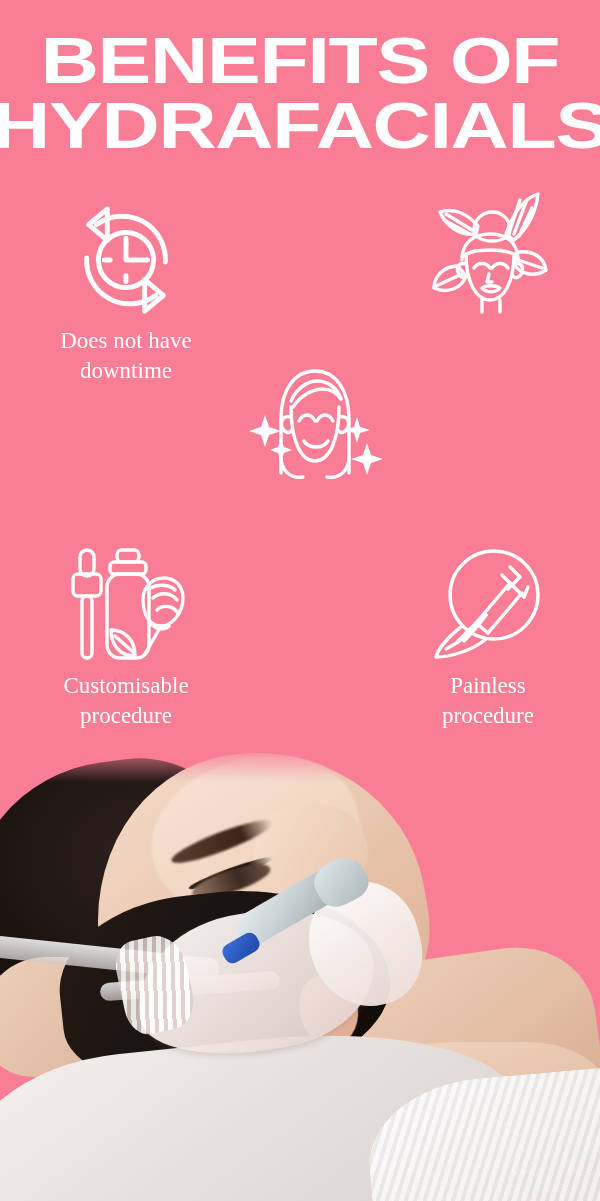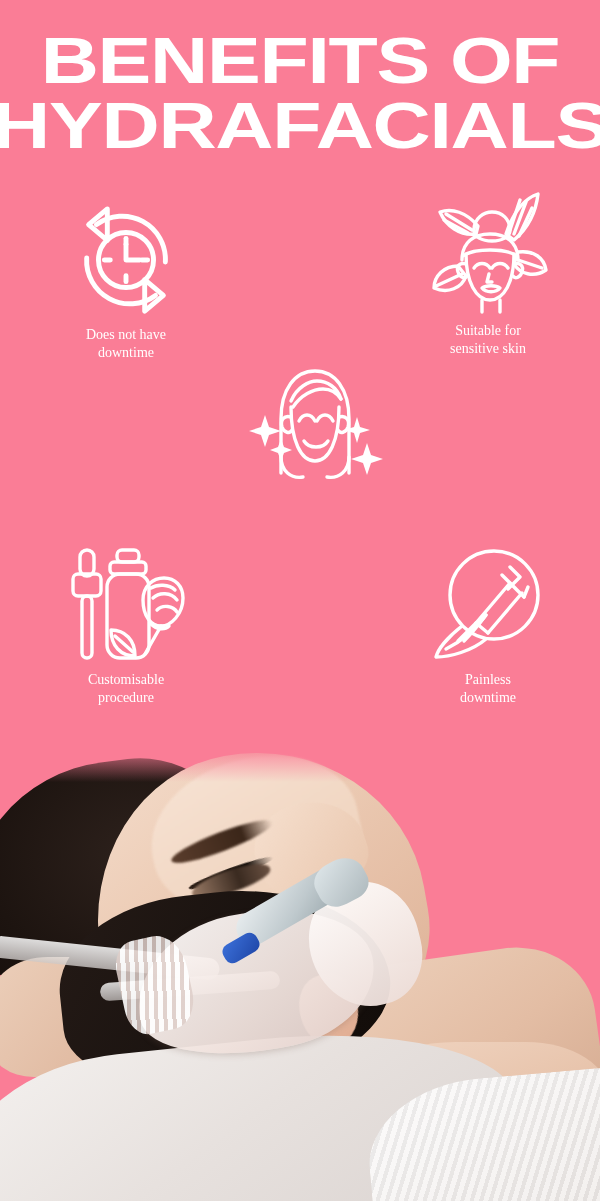--- a/index.html
+++ b/index.html
@@ -57,21 +57,21 @@
   }
   .benefit .icon-wrap {
     display: flex;
     align-items: center;
     justify-content: center;
     height: 120px;
   }
   .benefit .label {
     color: #ffffff;
     font-family: "Liberation Serif", serif;
-    font-size: 14px;
+    font-size: 23px;
     line-height: 1.32;
     margin-top: 6px;
     white-space: pre-line;
   }
   .ic-stroke {
     fill: none;
     stroke: #ffffff;
     stroke-width: 5;
     stroke-linecap: round;
     stroke-linejoin: round;
@@ -377,22 +377,20 @@
         <path class="ic-thin" d="M52 78 C56 72 64 72 68 78"></path>
         <path class="ic-thin" d="M70 78 C74 72 82 72 86 78"></path>
 
         <path class="ic-thin" d="M67 84 L65 92 L70 92"></path>
 
         <path class="ic-thin" d="M60 98 C64 95 74 95 78 98 C74 103 64 103 60 98 Z"></path>
 
         <path class="ic-thin" d="M60 110 L60 122 M78 110 L78 122"></path>
       </svg>
     </div>
-    <div class="label">Suitable for
-sensitive skin</div>
   </div>
 
   <div class="benefit" id="benefit-refreshed">
     <div class="icon-wrap">
       <svg width="136" height="130" viewBox="0 0 136 130" aria-hidden="true">
 
         <path class="ic-thin" d="M34 116 L34 62 C34 32 48 14 68 14 C88 14 102 32 102 62 L102 116"></path>
 
         <path class="ic-thin" d="M34 100 C34 114 44 122 56 120"></path>
         <path class="ic-thin" d="M102 100 C102 114 92 122 80 120"></path>
@@ -467,21 +465,21 @@
         <path class="ic-thin" d="M48 78 L60 88"></path>
 
         <path class="ic-thin" d="M74 30 L96 52"></path>
         <path class="ic-thin" d="M82 22 L92 32 L80 44"></path>
         <path class="ic-thin" d="M96 52 L100 42"></path>
 
         <path class="ic-thin" d="M48 78 L30 96"></path>
       </svg>
     </div>
     <div class="label">Painless
-downtime</div>
+procedure</div>
   </div>
 
   <div id="photo">
     <div class="photo-bg"></div>
     <div class="p-hair"></div>
     <div class="p-face"></div>
     <div class="p-forehead"></div>
     <div class="p-nose"></div>
     <div class="p-brow"></div>
     <div class="p-lashes"></div>

